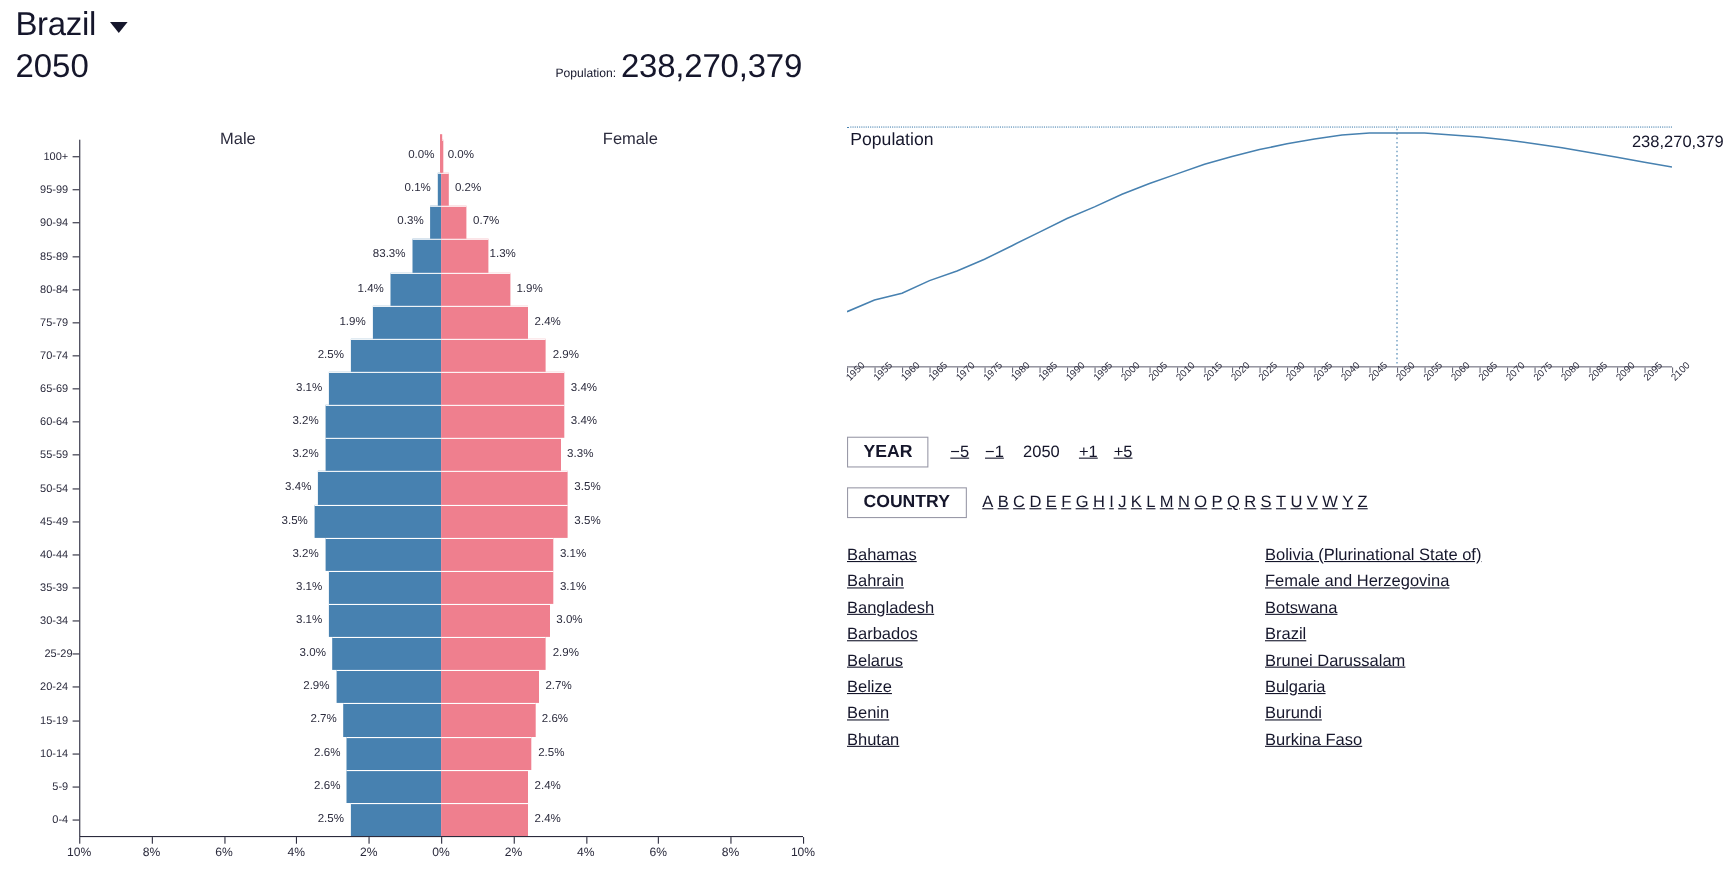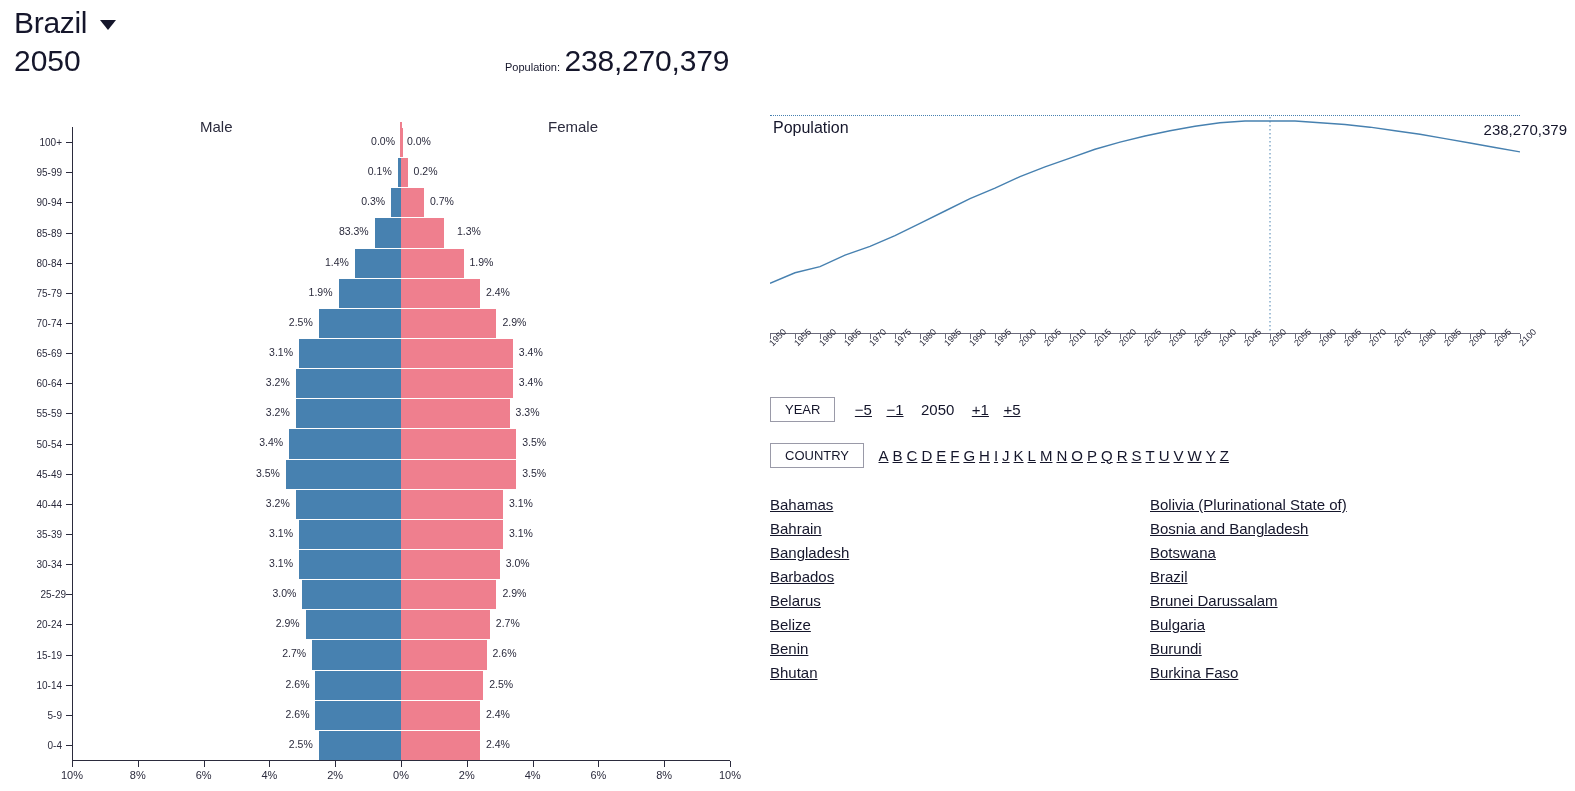--- a/index.html
+++ b/index.html
@@ -117,21 +117,21 @@
     font-size: 9px; color: #2b2b3d;
     transform: rotate(-45deg); transform-origin: left top;
     white-space: nowrap;
   }
 
   
   #controls { position: absolute; left: 5px; top: 292px; width: 800px; }
   .ctl-row { position: relative; height: 32px; margin-bottom: 14px; }
   .ctl-box {
     display: inline-block; border: 1px solid #9a9aa8;
-    padding: 4px 14px; font-size: 13px; font-weight: normal;
+    padding: 4px 14px; font-size: 16px; font-weight: bold;
     color: #15162b; background: #fff; vertical-align: middle;
     cursor: pointer;
   }
   .ctl-links { display: inline-block; vertical-align: middle; margin-left: 10px; }
   .ylink {
     font-size: 15px; color: #15162b; text-decoration: underline;
     margin: 0 5px; cursor: pointer;
   }
   .ycur { font-size: 15px; color: #15162b; margin: 0 8px; }
   .alpha {
@@ -339,21 +339,21 @@
         <div class="bar-row" style="top: 120.571px; height: 30.1429px;">
           <div class="bar-male" style="width: 46.06px;"></div>
           <div class="bar-female" style="width: 62.51px;"></div>
           <div class="val-male" style="right: 381.06px; top: 8.07143px;">1.4%</div>
           <div class="val-female" style="left: 397.51px; top: 8.07143px;">1.9%</div>
         </div>
         <div class="bar-row" style="top: 90.4286px; height: 30.1429px;">
           <div class="bar-male" style="width: 26.32px;"></div>
           <div class="bar-female" style="width: 42.77px;"></div>
           <div class="val-male" style="right: 361.32px; top: 8.07143px;">83.3%</div>
-          <div class="val-female" style="left: 385px; top: 8.07143px; text-align: right;">1.3%</div>
+          <div class="val-female" style="left: 373px; top: 8.07143px; text-align: right;">1.3%</div>
         </div>
         <div class="bar-row" style="top: 60.2857px; height: 30.1429px;">
           <div class="bar-male" style="width: 9.87px;"></div>
           <div class="bar-female" style="width: 23.03px;"></div>
           <div class="val-male" style="right: 344.87px; top: 8.07143px;">0.3%</div>
           <div class="val-female" style="left: 358.03px; top: 8.07143px;">0.7%</div>
         </div>
         <div class="bar-row" style="top: 30.1429px; height: 30.1429px;">
           <div class="bar-male" style="width: 3.29px;"></div>
           <div class="bar-female" style="width: 6.58px;"></div>
@@ -468,21 +468,21 @@
           <span class="centry">Bahrain</span>
           <span class="centry">Bangladesh</span>
           <span class="centry">Barbados</span>
           <span class="centry">Belarus</span>
           <span class="centry">Belize</span>
           <span class="centry">Benin</span>
           <span class="centry">Bhutan</span>
         </div>
       <div class="ccol" id="ccol2">
           <span class="centry">Bolivia (Plurinational State of)</span>
-          <span class="centry">Bosnia and Bangladesh</span>
+          <span class="centry">Female and Herzegovina</span>
           <span class="centry">Botswana</span>
           <span class="centry">Brazil</span>
           <span class="centry">Brunei Darussalam</span>
           <span class="centry">Bulgaria</span>
           <span class="centry">Burundi</span>
           <span class="centry">Burkina Faso</span>
         </div>
     </div>
 
   </div>

